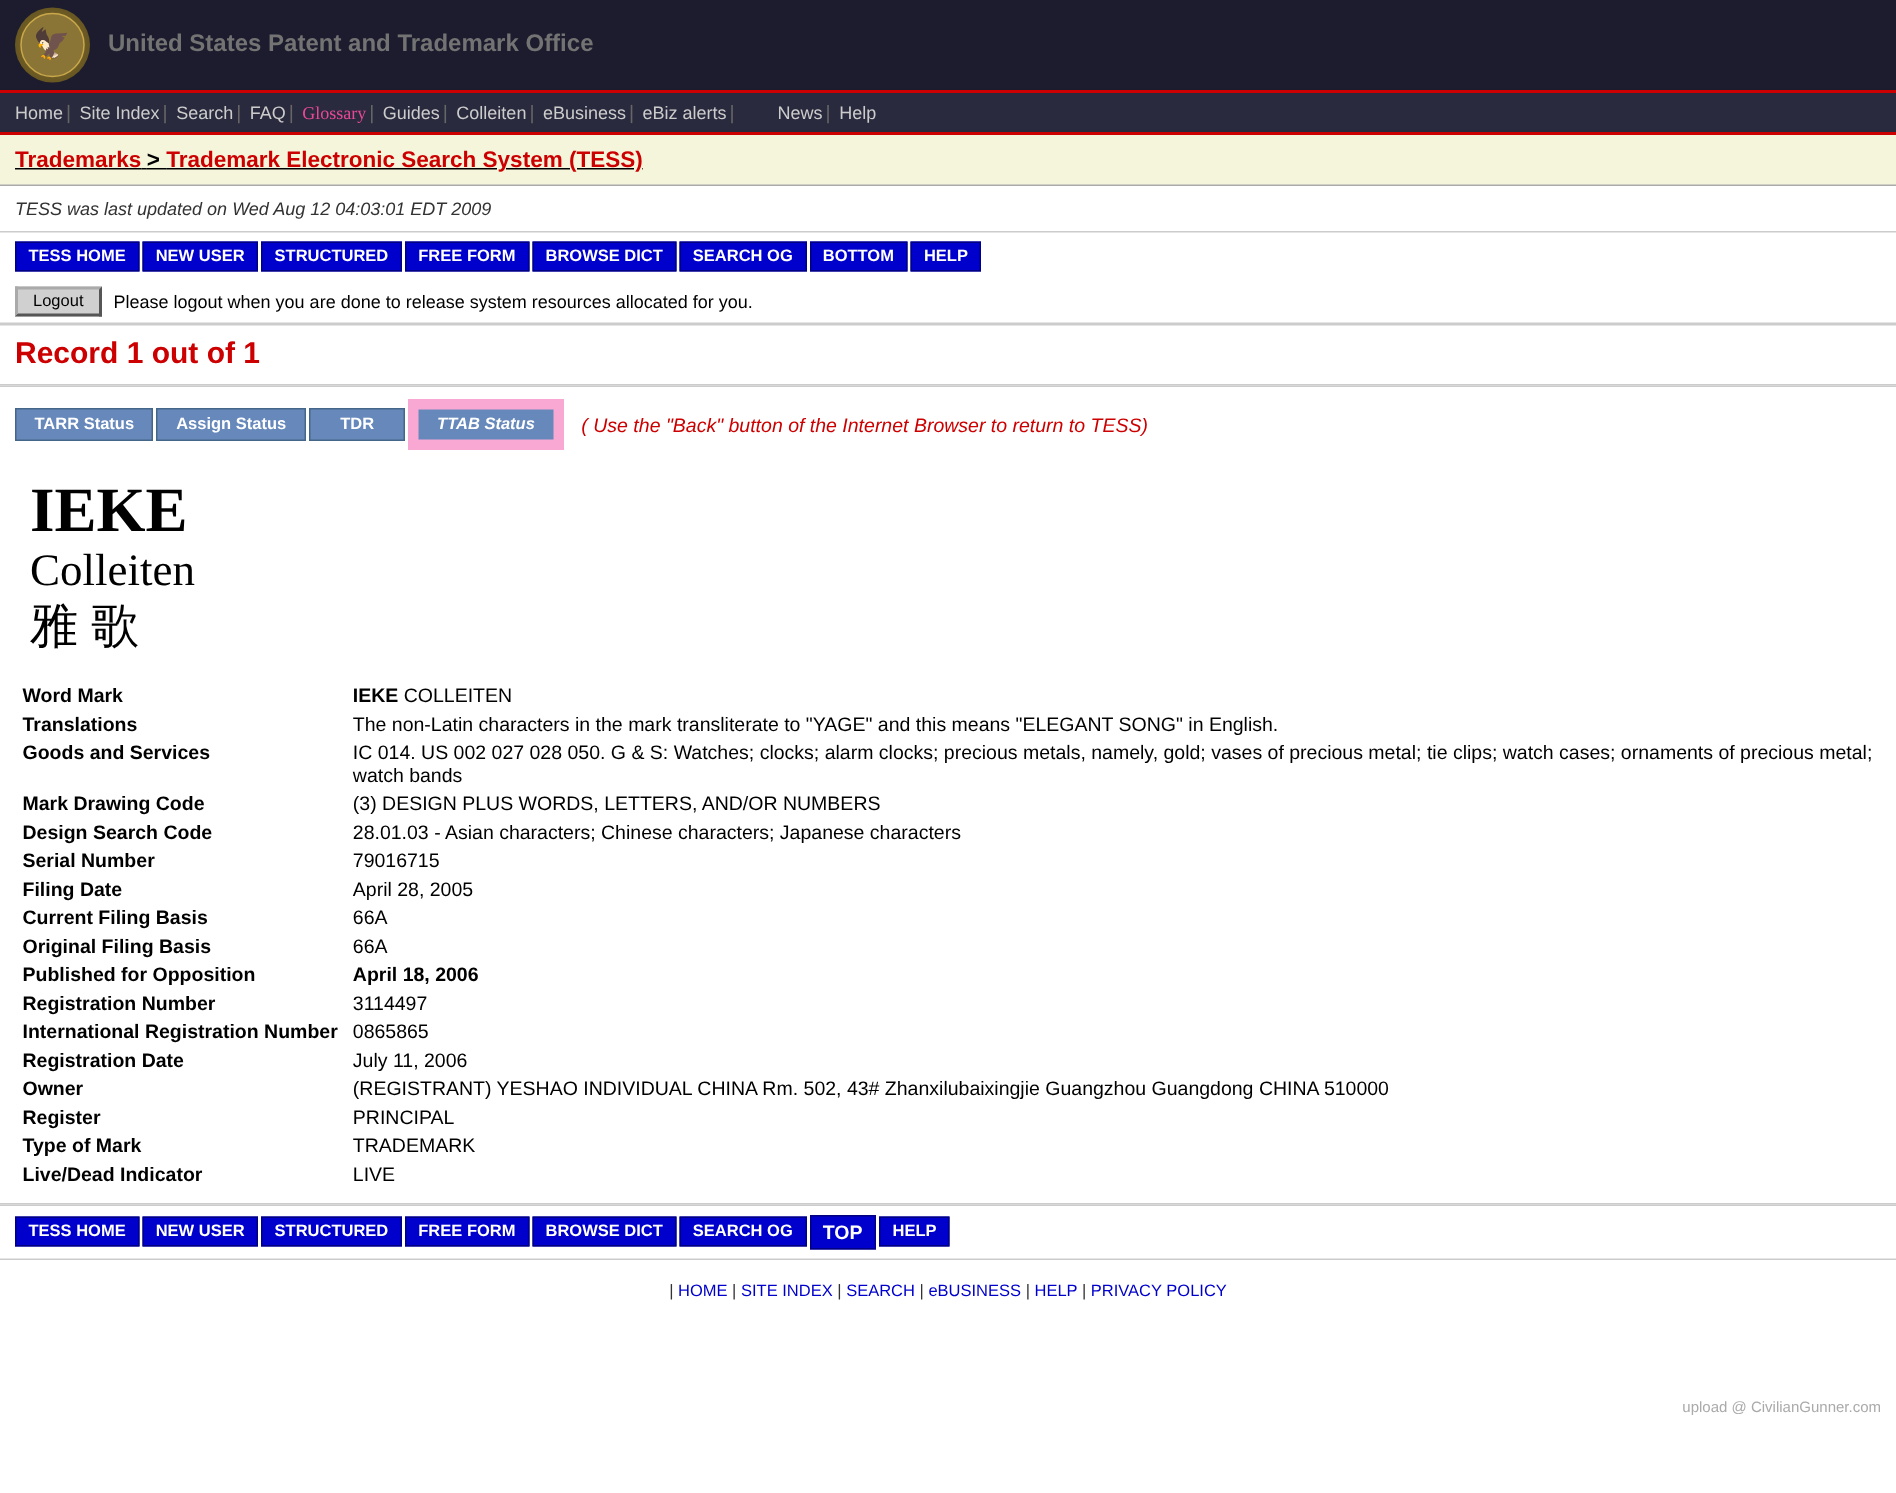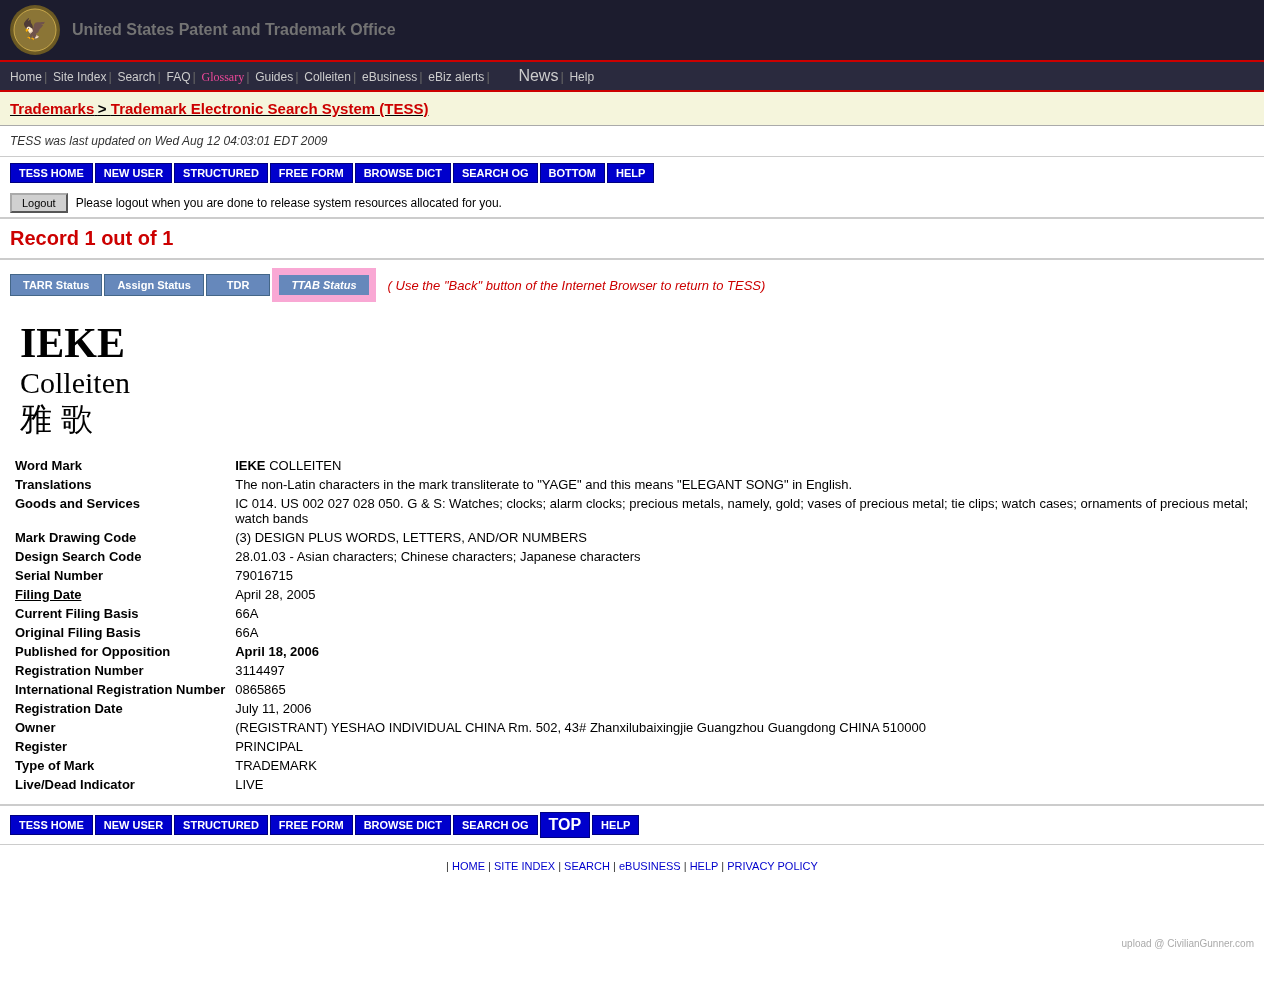--- a/index.html
+++ b/index.html
@@ -72,21 +72,21 @@
 <div id="nav-bar" style="background:#2a2a3e; padding:5px 10px; border-bottom:2px solid #cc0000;">
   <a href="#" style="color:#ccc; font-size:12px; text-decoration:none;">Home</a><span style="color:#666; margin:0 2px;">|</span>
   <a href="#" style="color:#ccc; font-size:12px; text-decoration:none;">Site Index</a><span style="color:#666; margin:0 2px;">|</span>
   <a href="#" style="color:#ccc; font-size:12px; text-decoration:none;">Search</a><span style="color:#666; margin:0 2px;">|</span>
   <a href="#" style="color:#ccc; font-size:12px; text-decoration:none;">FAQ</a><span style="color:#666; margin:0 2px;">|</span>
   <a href="#" style="color:#ec4899; font-size:12px; text-decoration:none;font-family:Liberation Serif, serif;">Glossary</a><span style="color:#666; margin:0 2px;">|</span>
   <a href="#" style="color:#ccc; font-size:12px; text-decoration:none;">Guides</a><span style="color:#666; margin:0 2px;">|</span>
   <a href="#" style="color:#ccc; font-size:12px; text-decoration:none;">Colleiten</a><span style="color:#666; margin:0 2px;">|</span>
   <a href="#" style="color:#ccc; font-size:12px; text-decoration:none;">eBusiness</a><span style="color:#666; margin:0 2px;">|</span>
   <a href="#" style="color:#ccc; font-size:12px; text-decoration:none;">eBiz alerts</a><span style="color:#666; margin:0 2px;">|</span>
-  <a href="#" style="color:#ccc; font-size:16px; text-decoration:none;padding-left:23px;">News</a><span style="color:#666; margin:0 2px;">|</span>
+  <a href="#" style="color:#ccc; font-size:12px; text-decoration:none;padding-left:23px;">News</a><span style="color:#666; margin:0 2px;">|</span>
   <a href="#" style="color:#ccc; font-size:12px; text-decoration:none;">Help</a>
 </div>
 
 <div id="breadcrumb" style="background:#f5f5dc; padding:8px 10px; border-bottom:1px solid #aaa;">
   <span style="color:#cc0000; font-weight:bold; font-size:15px; cursor:pointer;">Trademarks</span>
   <span style="font-size:15px; font-weight:bold; color:#000;"> &gt; </span>
   <span style="color:#cc0000; font-weight:bold; font-size:15px;">Trademark Electronic Search System (TESS)</span>
 </div>
 
 <div id="last-updated" style="padding:8px 10px; font-style:italic; font-size:12px; color:#333;">
@@ -154,21 +154,21 @@
         </tr>
         <tr>
           <td style="font-weight: bold; width: 200px; vertical-align: top; padding: 2px 5px; white-space: nowrap;">Design Search Code</td>
           <td style="padding: 2px 5px; vertical-align: top;">28.01.03 - Asian characters; Chinese characters; Japanese characters</td>
         </tr>
         <tr>
           <td style="font-weight: bold; width: 200px; vertical-align: top; padding: 2px 5px; white-space: nowrap;">Serial Number</td>
           <td style="padding: 2px 5px; vertical-align: top;">79016715</td>
         </tr>
         <tr>
-          <td style="font-weight: bold; width: 200px; vertical-align: top; padding: 2px 5px; white-space: nowrap; text-decoration: underline;">Filing Date</td>
+          <td style="font-weight: bold; width: 200px; vertical-align: top; padding: 2px 5px; white-space: nowrap;">Filing Date</td>
           <td style="padding: 2px 5px; vertical-align: top;">April 28, 2005</td>
         </tr>
         <tr>
           <td style="font-weight: bold; width: 200px; vertical-align: top; padding: 2px 5px; white-space: nowrap;">Current Filing Basis</td>
           <td style="padding: 2px 5px; vertical-align: top;">66A</td>
         </tr>
         <tr>
           <td style="font-weight: bold; width: 200px; vertical-align: top; padding: 2px 5px; white-space: nowrap;">Original Filing Basis</td>
           <td style="padding: 2px 5px; vertical-align: top;">66A</td>
         </tr>
@@ -210,21 +210,21 @@
 
 <hr class="divider">
 
 <div id="bottom-toolbar" style="padding:6px 10px; display:flex; align-items:center; gap:2px; flex-wrap:wrap;">
   <a href="#" style="background:#0000cc; color:white; font-size:11px; font-weight:bold; padding:3px 8px; border:1px solid #000080; text-decoration:none; text-transform:uppercase; display:inline-block;">TESS Home</a>
   <a href="#" style="background:#0000cc; color:white; font-size:11px; font-weight:bold; padding:3px 8px; border:1px solid #000080; text-decoration:none; text-transform:uppercase; display:inline-block;">New User</a>
   <a href="#" style="background:#0000cc; color:white; font-size:11px; font-weight:bold; padding:3px 8px; border:1px solid #000080; text-decoration:none; text-transform:uppercase; display:inline-block;">Structured</a>
   <a href="#" style="background:#0000cc; color:white; font-size:11px; font-weight:bold; padding:3px 8px; border:1px solid #000080; text-decoration:none; text-transform:uppercase; display:inline-block;">Free Form</a>
   <a href="#" style="background:#0000cc; color:white; font-size:11px; font-weight:bold; padding:3px 8px; border:1px solid #000080; text-decoration:none; text-transform:uppercase; display:inline-block;">Browse Dict</a>
   <a href="#" style="background:#0000cc; color:white; font-size:11px; font-weight:bold; padding:3px 8px; border:1px solid #000080; text-decoration:none; text-transform:uppercase; display:inline-block;">Search OG</a>
-  <a href="#" style="background:#0000cc; color:white; font-size:16px; font-weight:bold; padding:3px 8px; border:1px solid #000080; text-decoration:none; text-transform:uppercase; display:inline-block;">Top</a>
+  <a href="#" style="background:#0000cc; color:white; font-size:13px; font-weight:bold; padding:3px 8px; border:1px solid #000080; text-decoration:none; text-transform:uppercase; display:inline-block;">Top</a>
   <a href="#" style="background:#0000cc; color:white; font-size:11px; font-weight:bold; padding:3px 8px; border:1px solid #000080; text-decoration:none; text-transform:uppercase; display:inline-block;">Help</a>
 </div>
 
 <div id="footer" style="padding:15px 10px; text-align:center; font-size:11px; color:#333; border-top:1px solid #ccc;">
   <span>| </span>
   <a href="#" style="color:#0000cc; text-decoration:none;">HOME</a>
   <span> | </span>
   <a href="#" style="color:#0000cc; text-decoration:none;">SITE INDEX</a>
   <span> | </span>
   <a href="#" style="color:#0000cc; text-decoration:none;">SEARCH</a>

